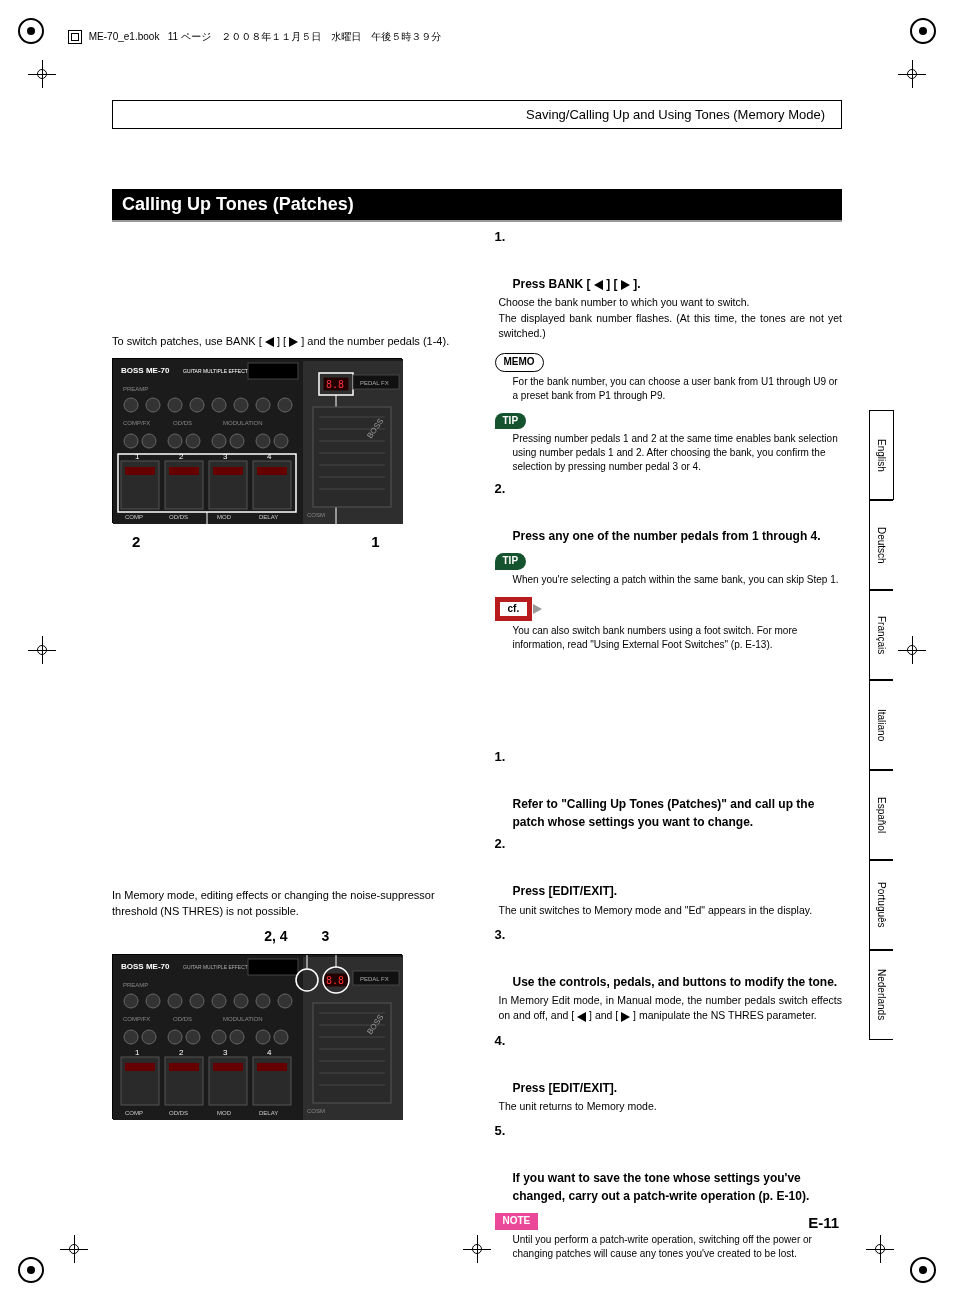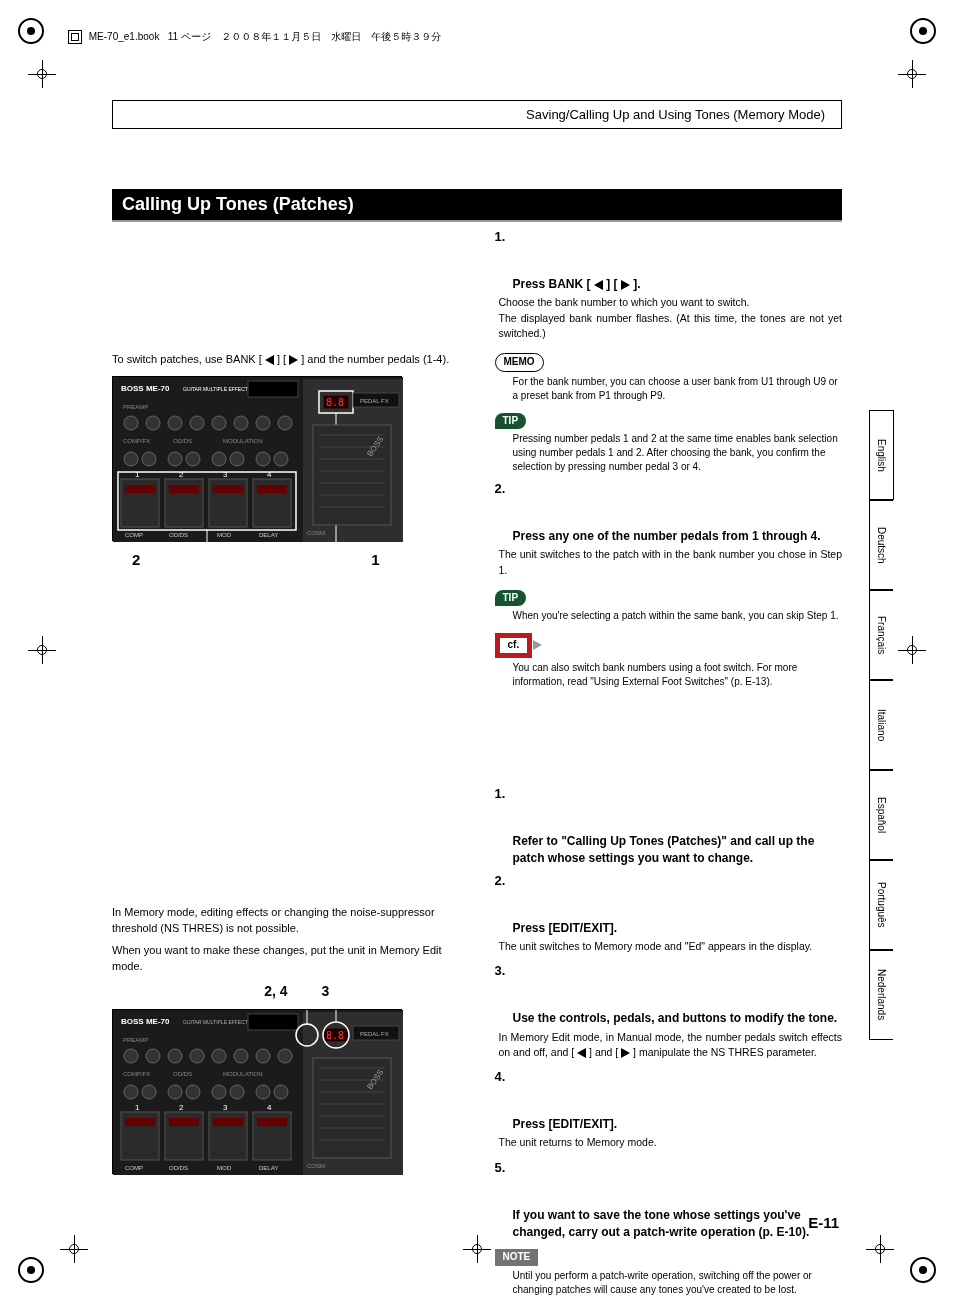--- a/index.html
+++ b/index.html
@@ -23,21 +23,21 @@
   .diagram { width: 290px; height: 165px; background: #111; border: 1px solid #000; position: relative; margin: 8px 0; }
   .diagram-label { font-family: Arial; fill:#fff; }
   .callout-row { display:flex; justify-content:space-between; padding:0 20px; font-size:15px; font-weight:bold; }
   .step-num { font-weight: bold; font-size: 13px; display:inline-block; width:18px; vertical-align:top; }
   .step-title { font-weight: bold; font-size: 12px; margin-top: 48px; }
   .step-body { margin-left: 4px; font-size: 10.5px; margin-top:2px; margin-bottom:8px; text-align:justify; }
   .tag { display:inline-block; font-size:10px; font-weight:bold; padding:1px 8px; border-radius:8px; margin-bottom:3px; margin-top:4px; }
   .tag.memo { border:1.5px solid #000; color:#000; border-radius:10px; }
   .tag.tip { background:#14532d; color:#fff; border-radius:10px 10px 10px 0; }
   .tag.cf { border:5px solid #b91c1c; color:#000; border-radius:0; padding:0 8px; position:relative;}
-  .tag.note { background:#737373; color:#fff; border-radius:0; }
+  .tag.note { background:#ec4899; color:#fff; border-radius:0; }
   .tag-body { font-size:10px; margin-left:18px; margin-bottom:6px; line-height:1.4; }
   .tri-left, .tri-right { display:inline-block; width:0; height:0; vertical-align:middle; }
   .tri-left { border-top:5px solid transparent; border-bottom:5px solid transparent; border-right:9px solid #000; }
   .tri-right { border-top:5px solid transparent; border-bottom:5px solid transparent; border-left:9px solid #000; }
   .lang-tabs { position:absolute; right: 45px; top: 410px; width: 40px; }
   .lang-tab { height: 90px; border-left:1px solid #000; border-top:1px solid #000; border-bottom:1px solid #000; writing-mode: vertical-rl; text-align:center; font-size:10px; padding:0 6px; display:flex; align-items:center; justify-content:center; }
   .lang-tab.active { border-right:1px solid #000; }
   .page-num { position:absolute; bottom:70px; right:115px; font-weight:bold; font-size:15px; }
   .step { margin-bottom:4px; }
   .step-top { display:flex; }
@@ -190,38 +190,36 @@
         <div class="tag-body">For the bank number, you can choose a user bank from U1 through U9 or a preset bank from P1 through P9.</div>
 
         <span class="tag tip">TIP</span>
         <div class="tag-body">Pressing number pedals 1 and 2 at the same time enables bank selection using number pedals 1 and 2. After choosing the bank, you confirm the selection by pressing number pedal 3 or 4.</div>
 
         <div class="step">
           <div class="step-top">
             <span class="step-num">2.</span>
             <span class="step-title-wrap step-title">Press any one of the number pedals from 1 through 4.</span>
           </div>
-          <div class="step-body">The unit switches to the patch with in the bank number you chose in Step 1.</div>
         </div>
 
         <span class="tag tip">TIP</span>
         <div class="tag-body">When you're selecting a patch within the same bank, you can skip Step 1.</div>
 
         <span class="tag cf">cf.</span>
         <span class="tri-right" style="border-left-color:#999;margin-left:-2px;"></span>
         <div class="tag-body">You can also switch bank numbers using a foot switch. For more information, read "Using External Foot Switches" (p. E-13).</div>
       </div>
     </div>
 
     <div style="height:90px;"></div>
 
     <div class="two-col">
       <div class="col">
         <p>In Memory mode, editing effects or changing the noise-suppressor threshold (NS THRES) is not possible.</p>
-        <p>When you want to make these changes, put the unit in Memory Edit mode.</p>
         <div class="callout-top">
           <span style="margin-right:30px;margin-left:22px;">2, 4</span>
           <span>3</span>
         </div>
         <div class="diagram">
           <svg width="290" height="165" viewBox="0 0 290 165">
             <rect x="0" y="0" width="290" height="165" fill="#1b1b1b"></rect>
             <rect x="190" y="2" width="100" height="163" fill="#2e2e2e"></rect>
             <text x="8" y="14" fill="#fff" font-size="8" font-weight="bold">BOSS ME-70</text>
             <text x="70" y="14" fill="#aaa" font-size="5">GUITAR MULTIPLE EFFECTS</text>

